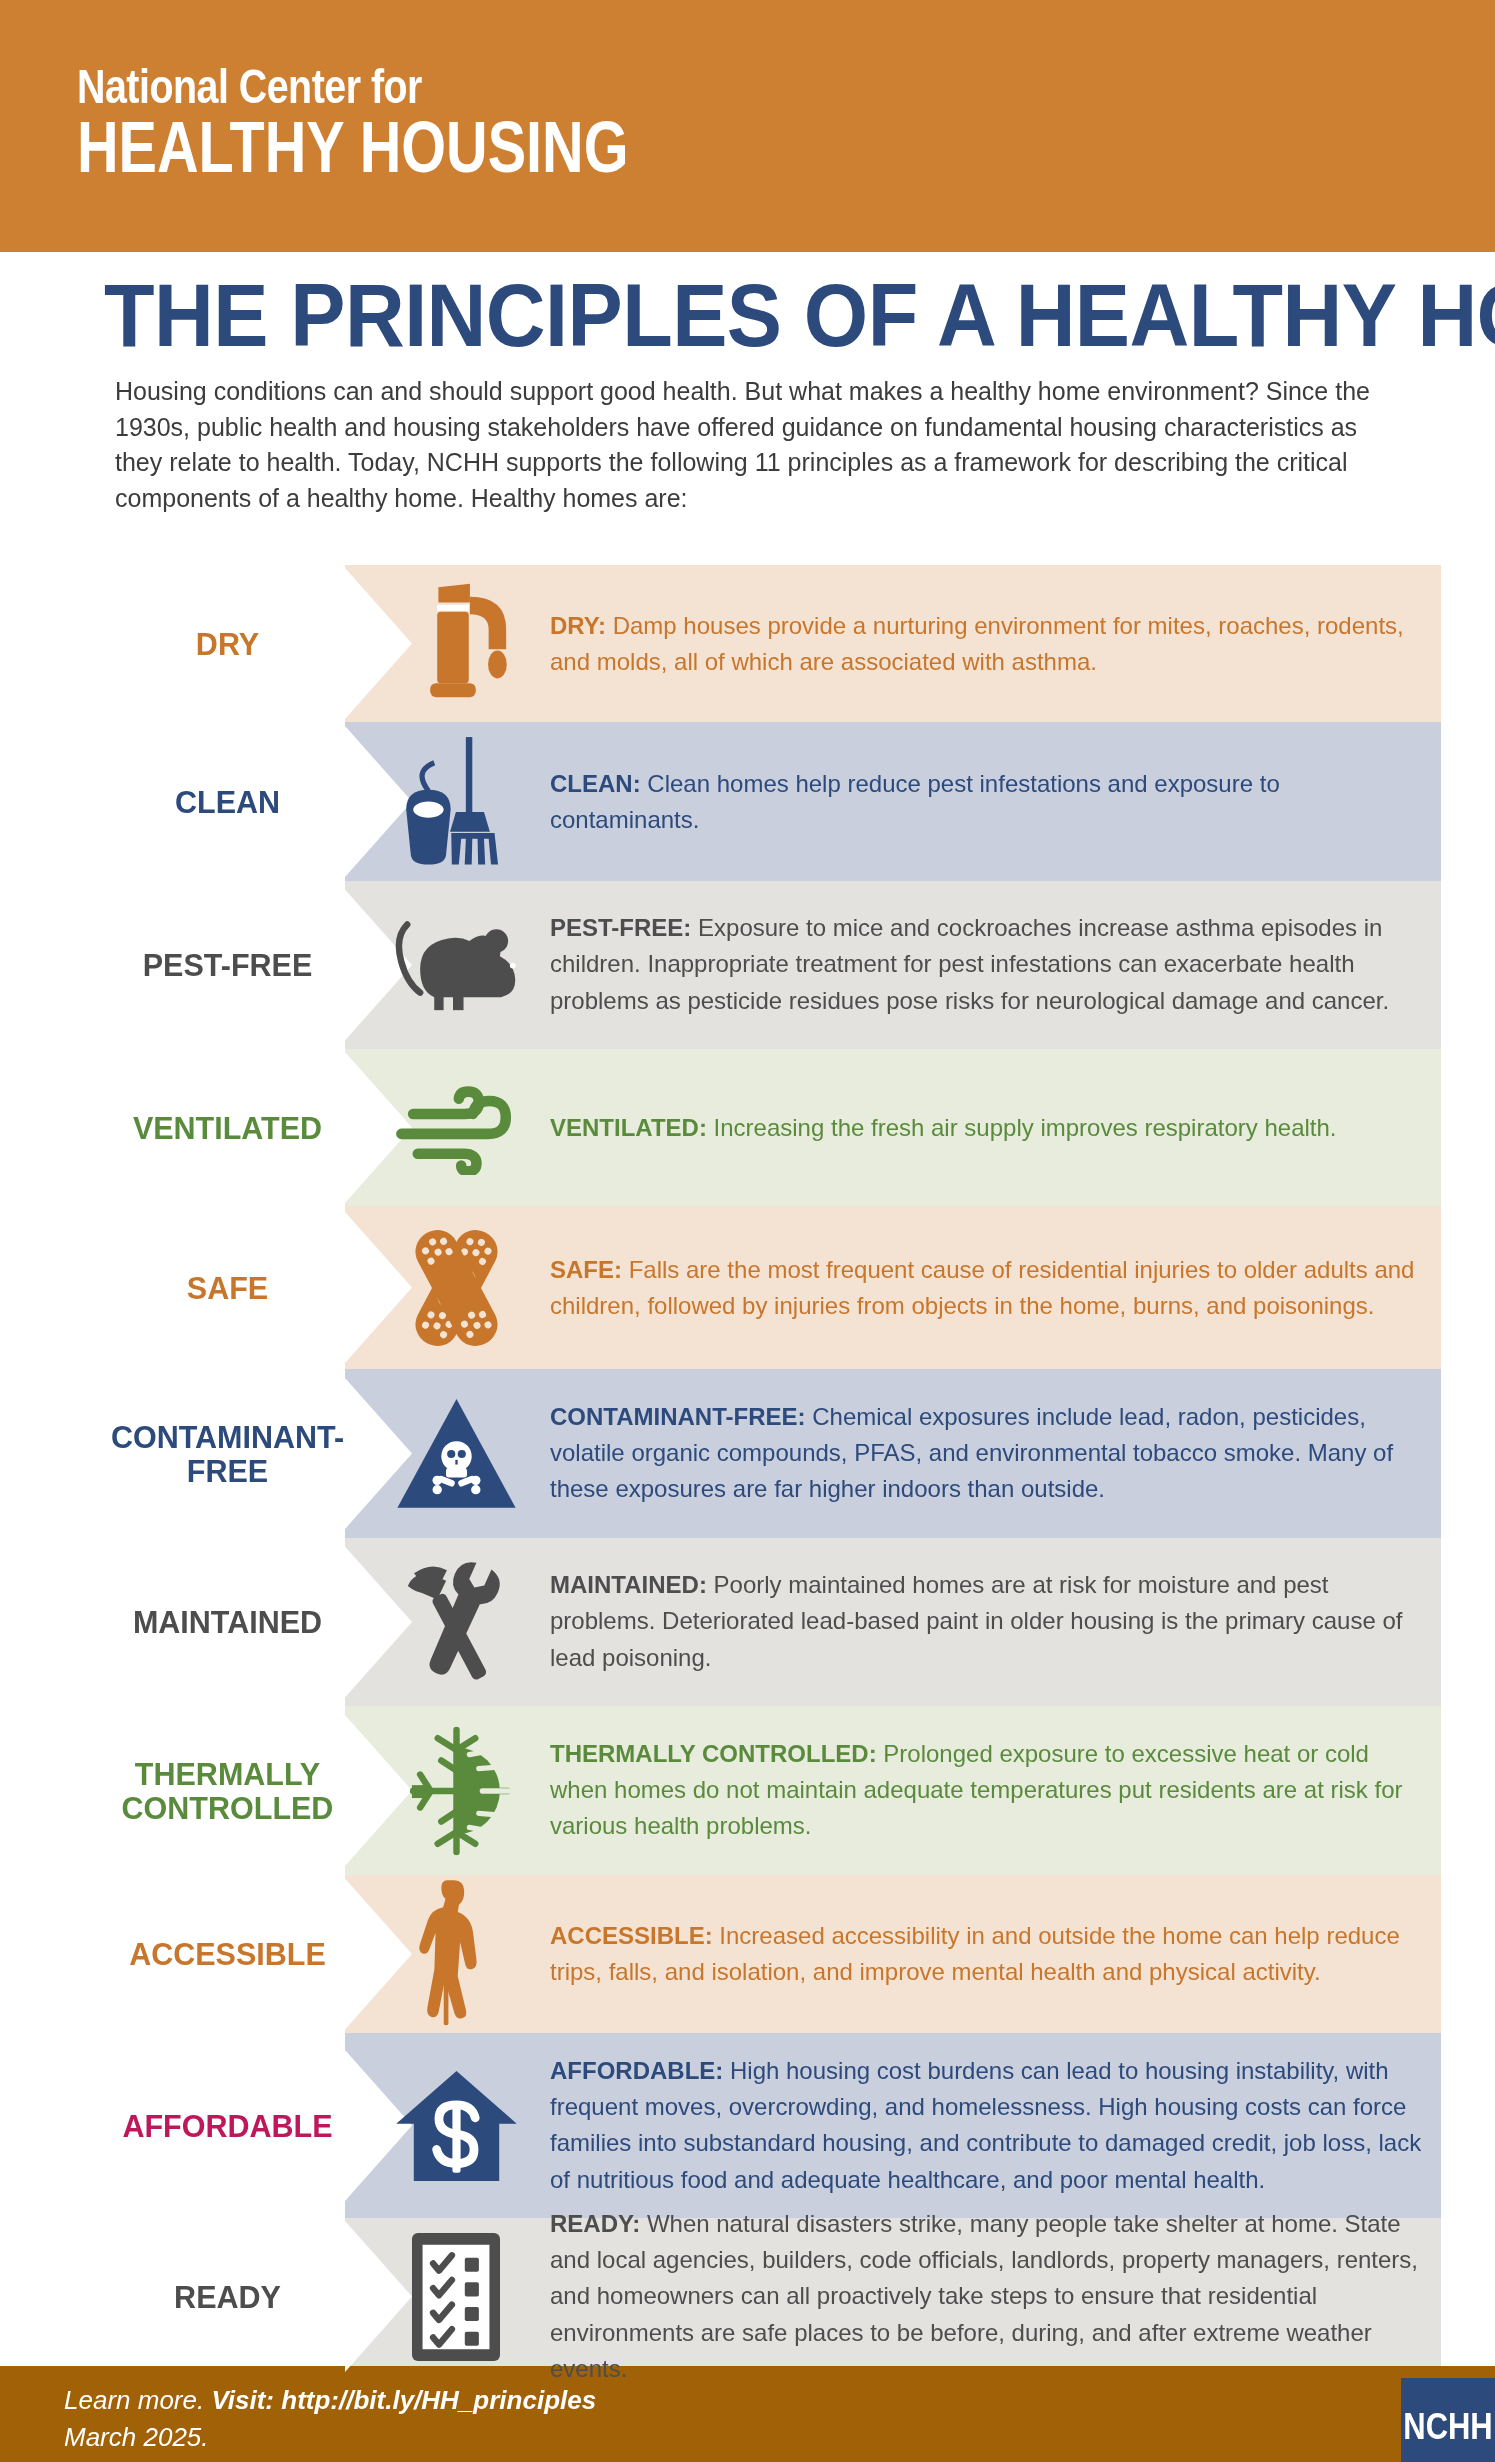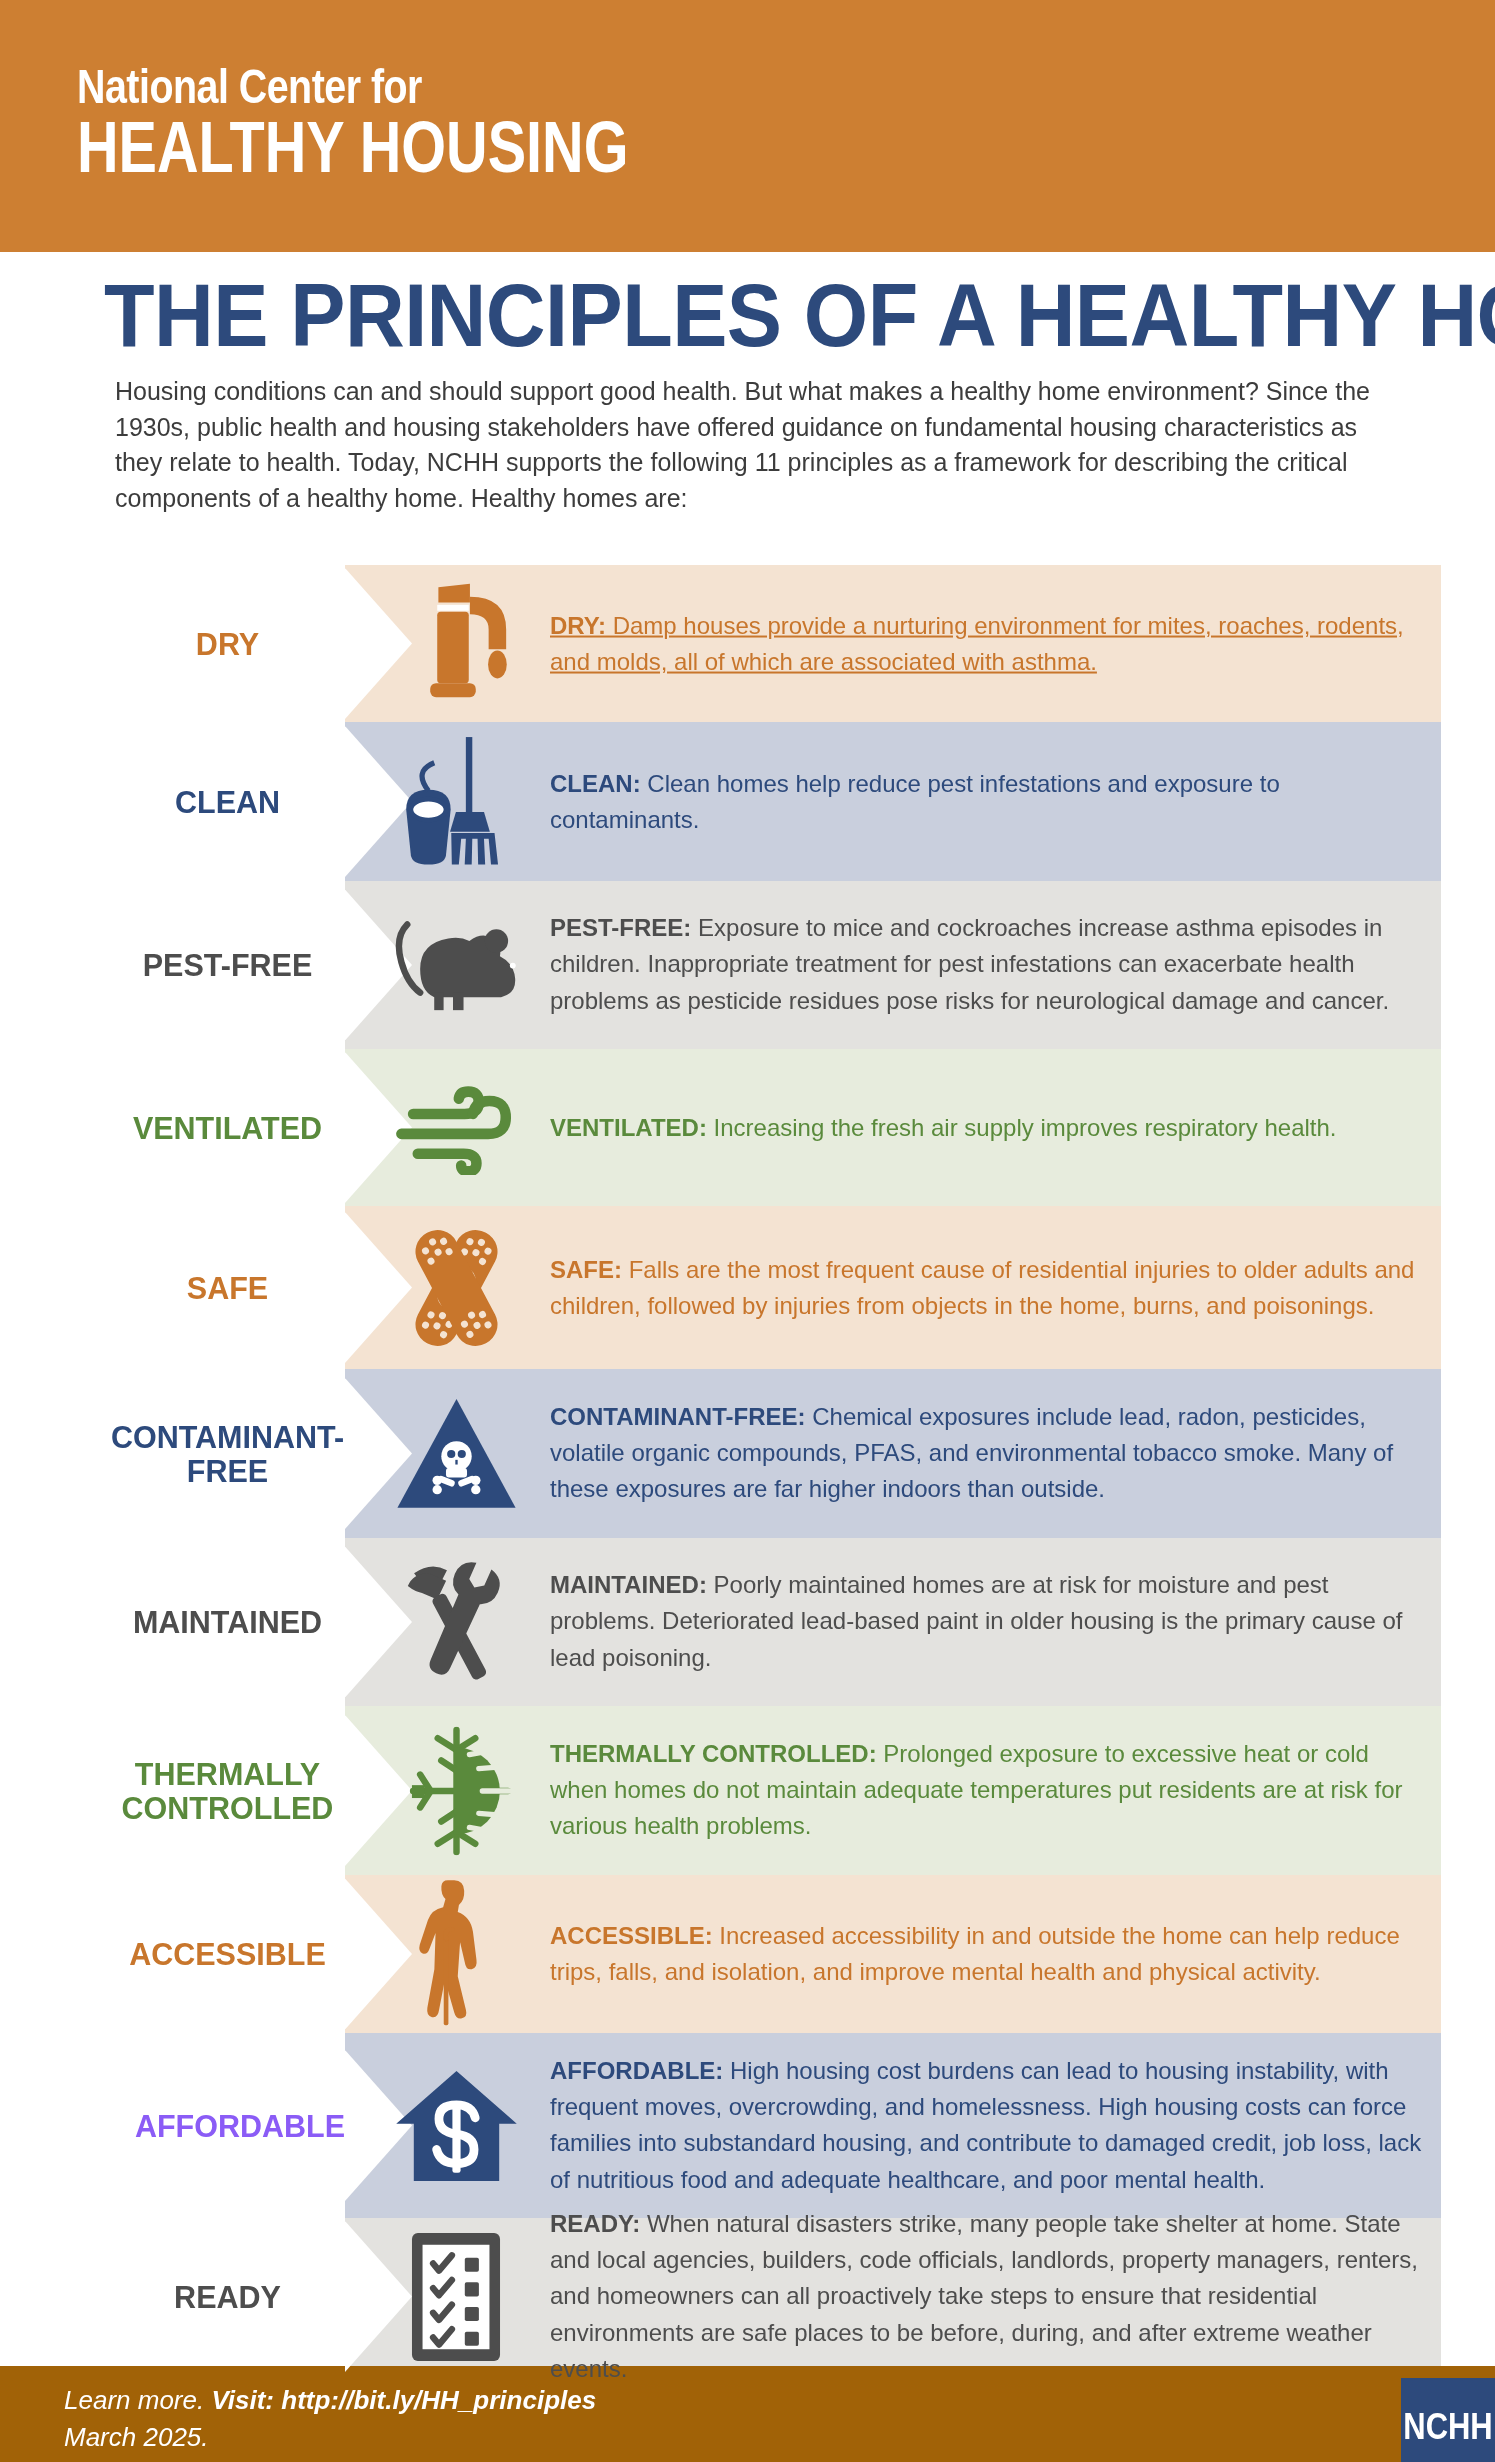--- a/index.html
+++ b/index.html
@@ -131,21 +131,21 @@
       <div class="icon-cell">
         <svg width="111" height="123" viewBox="0 0 190 210">
         <path fill="#c8762c" d="M64 8 L118 2 L118 34 L64 34 Z"></path>
         <rect x="62" y="38" width="54" height="10" fill="#ffffff"></rect>
         <rect x="62" y="50" width="54" height="122" rx="6" fill="#c8762c"></rect>
         <rect x="50" y="172" width="78" height="24" rx="10" fill="#c8762c"></rect>
         <path fill="#c8762c" d="M118 24 q62 0 62 56 l0 34 l-30 0 l0 -34 q0 -26 -32 -26 Z"></path>
         <ellipse cx="165" cy="140" rx="16" ry="24" fill="#c8762c"></ellipse>
       </svg>
       </div>
-      <div class="rowtext" style="color: rgb(200, 118, 44); text-decoration: underline;"><b>DRY:</b><span> Damp houses provide a nurturing environment for mites, roaches, rodents, and molds, all of which are associated with asthma.</span></div>
+      <div class="rowtext" style="color: rgb(200, 118, 44);"><b>DRY:</b><span> Damp houses provide a nurturing environment for mites, roaches, rodents, and molds, all of which are associated with asthma.</span></div>
     </div>
     <div class="prow" style="height: 159px;">
       <div class="band" style="background: rgb(201, 207, 221);"></div>
       <div class="notch"></div>
       <div class="rowlabel" style="color: rgb(45, 74, 124);">
         <span>CLEAN</span>
       </div>
       <div class="icon-cell">
         <svg width="117" height="135" viewBox="0 0 200 230">
         <rect x="116" y="4" width="11" height="132" fill="#2d4a7c"></rect>
@@ -334,21 +334,21 @@
         <path fill="#c8762c" d="M72 4 q16 0 17 18 q1 16 -9 24 l-2 12 q22 8 26 34 l6 48 q2 14 -8 16 q-10 2 -12 -12 l-8 -34 l-4 58 l14 58 q3 12 -7 14 q-10 2 -13 -10 l-16 -56 l-10 52 q-2 14 -12 12 q-10 -2 -8 -16 l12 -66 l2 -62 l-10 26 q-4 12 -12 9 q-8 -3 -5 -15 l14 -42 q6 -18 26 -22 l4 -14 q-8 -8 -7 -22 q1 -10 11 -10 Z"></path>
         <rect x="54" y="102" width="8" height="150" rx="3" fill="#c8762c"></rect>
         <path d="M58 104 q-4 -16 10 -16" fill="none" stroke="#c8762c" stroke-width="8" stroke-linecap="round"></path>
       </svg>
       </div>
       <div class="rowtext" style="color: rgb(200, 118, 44);"><b>ACCESSIBLE:</b><span> Increased accessibility in and outside the home can help reduce trips, falls, and isolation, and improve mental health and physical activity.</span></div>
     </div>
     <div class="prow" style="height: 185px;">
       <div class="band" style="background: rgb(201, 207, 221);"></div>
       <div class="notch"></div>
-      <div class="rowlabel" style="color: #8b5cf6; text-align: right;">
+      <div class="rowlabel" style="color: #be185d;">
         <span>AFFORDABLE</span>
       </div>
       <div class="icon-cell">
         <svg width="123" height="117" viewBox="0 0 210 200">
         <path fill="#2d4a7c" d="M105 6 L208 96 L178 96 L178 194 L32 194 L32 96 L2 96 Z"></path>
         <g fill="#ffffff" transform="translate(105,122)">
           <rect x="-7" y="-58" width="14" height="116" rx="4"></rect>
           <path d="M32 -36 q-6 -22 -32 -22 q-30 0 -30 24 q0 22 30 26 q30 4 30 26 q0 24 -30 24 q-28 0 -34 -24" fill="none" stroke="#ffffff" stroke-width="15" stroke-linecap="round"></path>
         </g>
       </svg>

